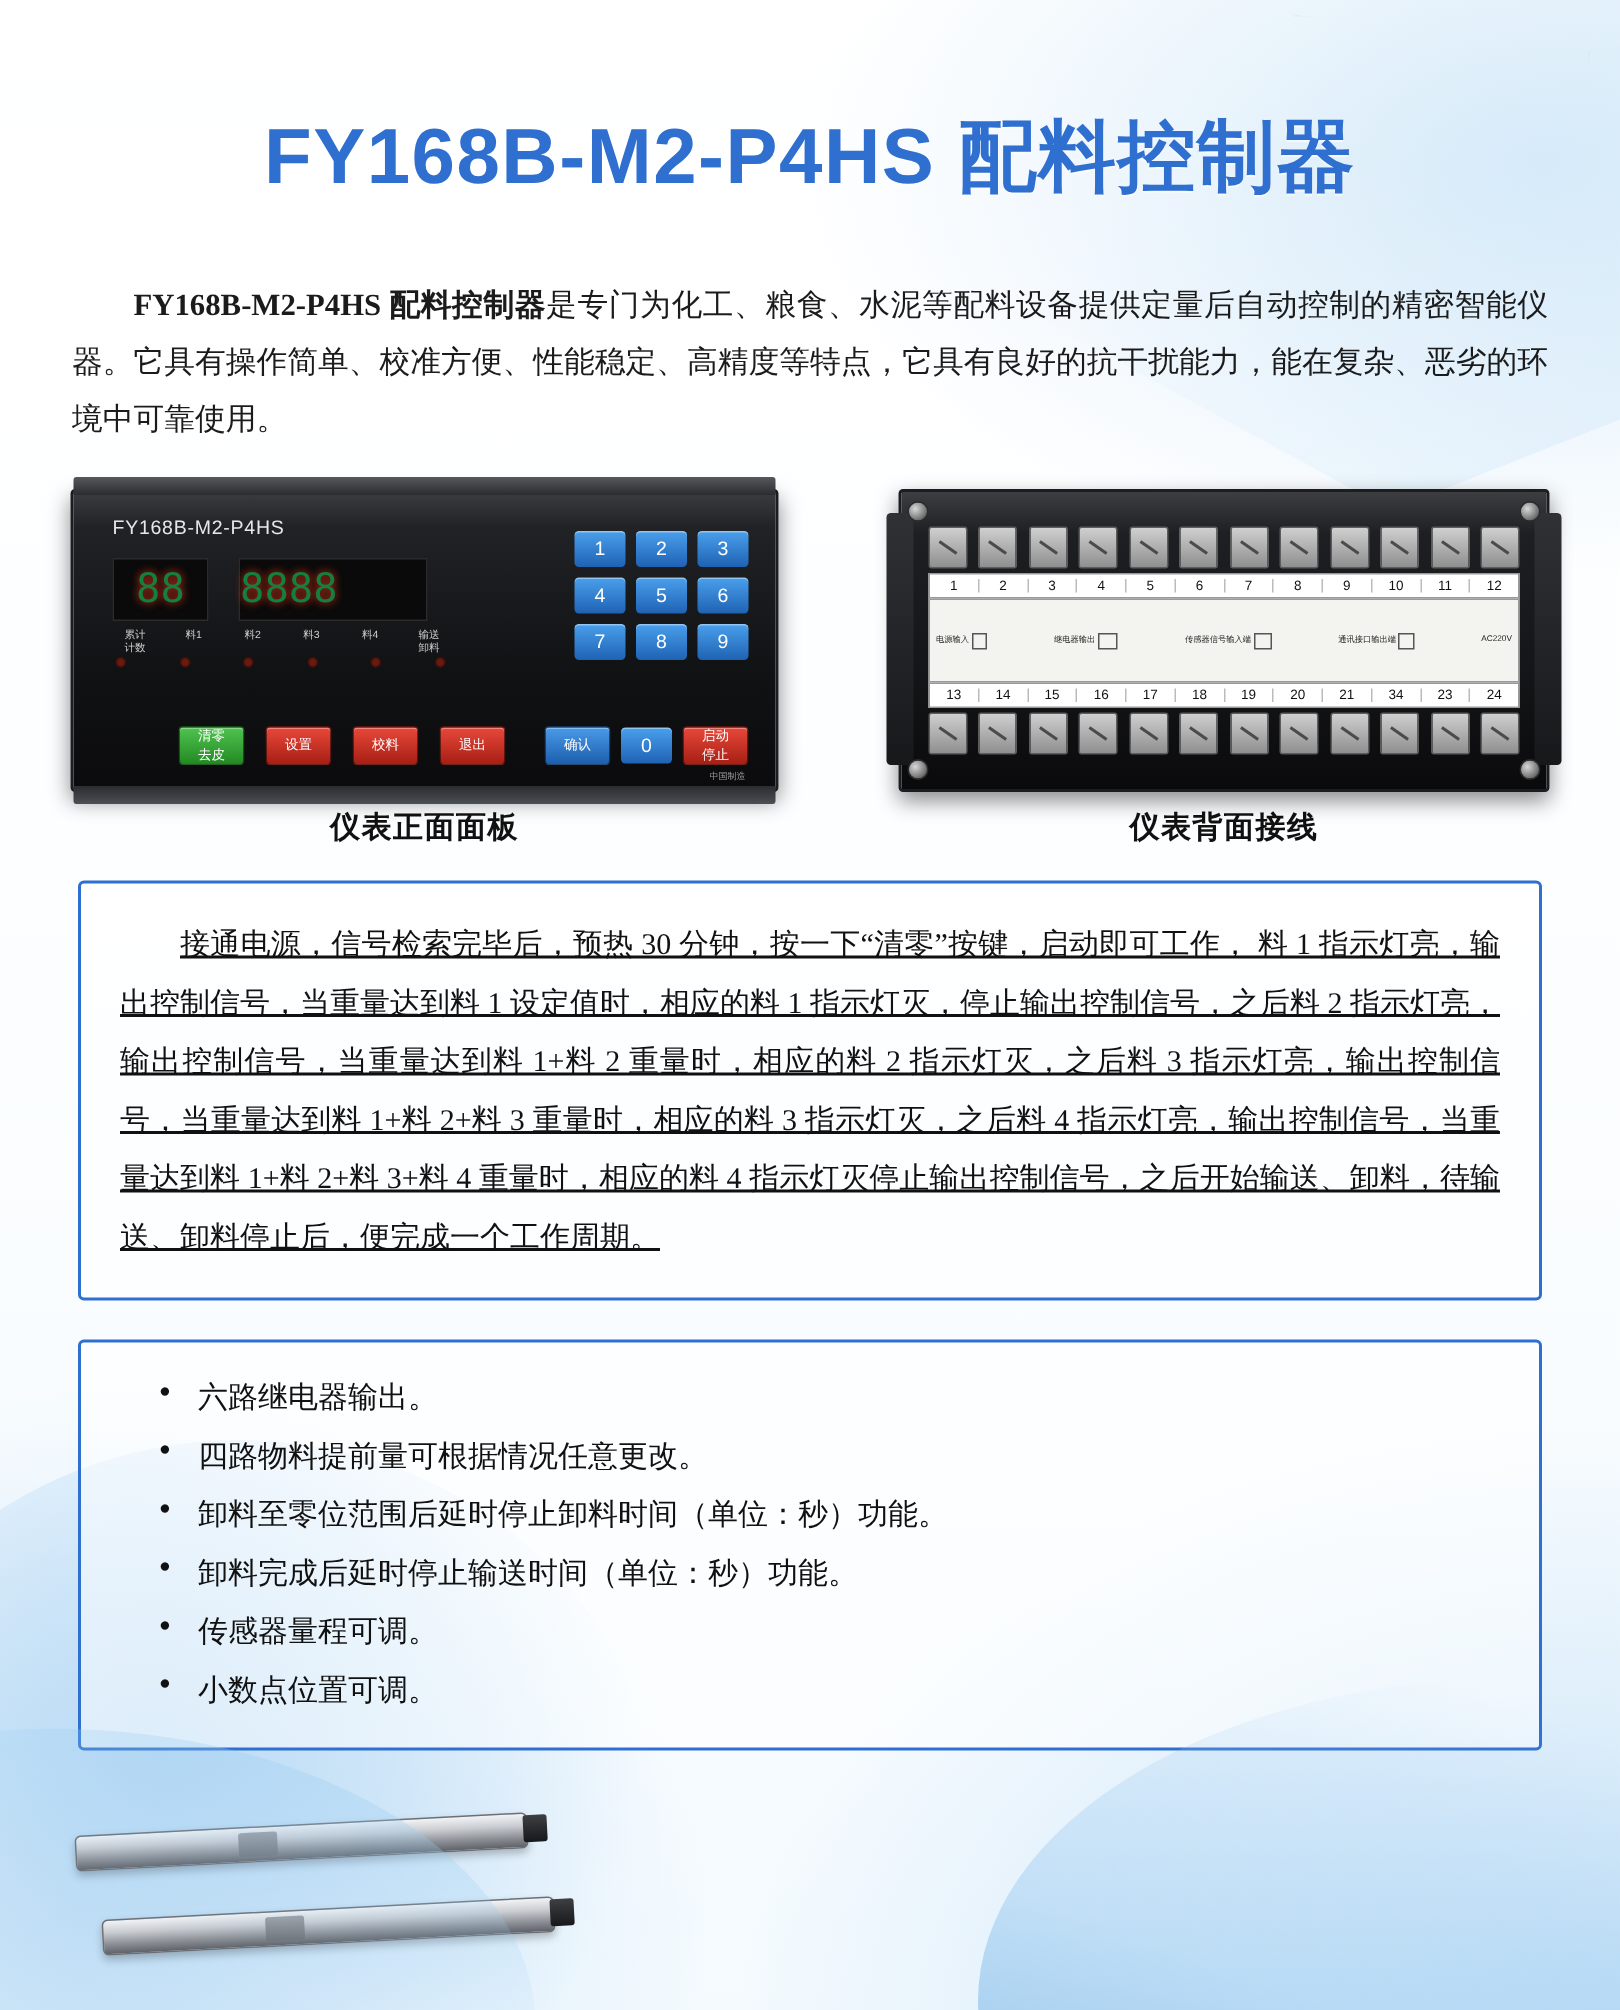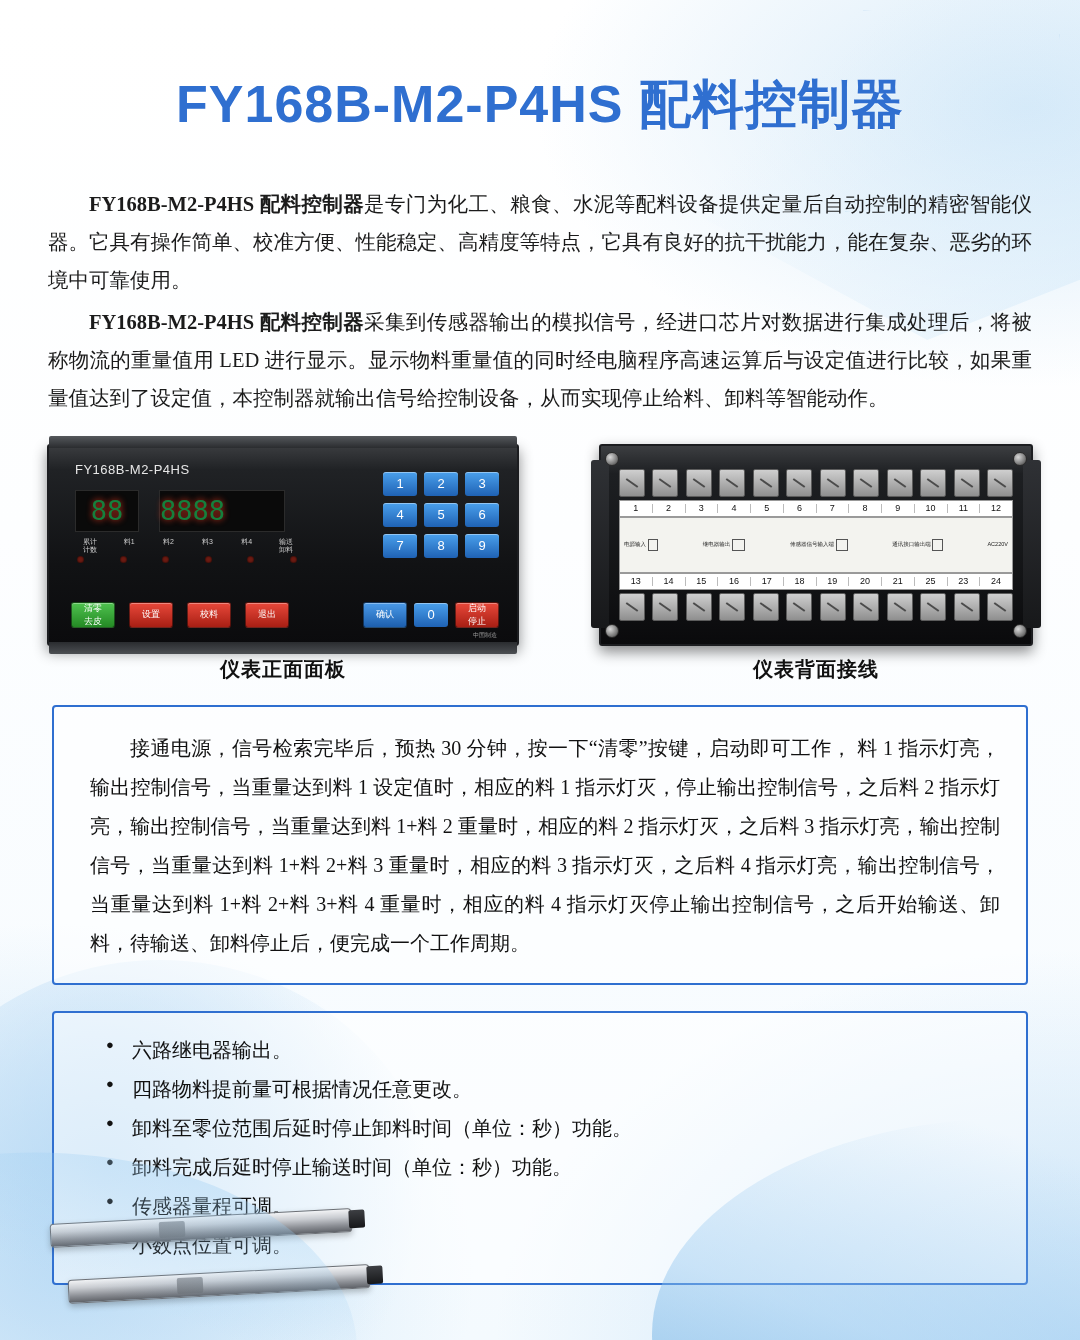--- a/index.html
+++ b/index.html
@@ -209,21 +209,21 @@
   .fbtn {
     width: 42px; height: 24px;
     border-radius: 3px;
     font-size: 9px;
     color: #fff;
     display: flex; align-items: center; justify-content: center;
     font-family: "Liberation Sans", sans-serif;
     border: 1px solid rgba(0,0,0,0.5);
     box-shadow: inset 0 1px 0 rgba(255,255,255,0.35);
   }
-  .fbtn.green { background: linear-gradient(180deg,#4fc24f,#248a24); }
+  .fbtn.green { background: linear-gradient(180deg,#4fc24f,#248a24); margin-left: 48px; }
   .fbtn.red { background: linear-gradient(180deg,#e8483a,#a81f14); }
   .fbtn.blue { background: linear-gradient(180deg,#4a9ae8,#1d5fae); }
 
   .keypad {
     position: absolute;
     right: 18px; top: 26px;
     display: grid;
     grid-template-columns: repeat(3, 34px);
     grid-gap: 7px;
   }
@@ -348,25 +348,26 @@
     display: inline-block;
   }
 
   
   .box {
     position: relative;
     margin: 22px 52px 0 52px;
     border: 2px solid #2f6fd0;
     border-radius: 4px;
     background: rgba(255,255,255,0.55);
-    padding: 22px 26px 20px 36px;
+    padding: 22px 26px 20px 26px;
     font-size: 20px;
     line-height: 1.95;
     color: #111;
     text-align: justify;
+    text-decoration: underline;
   }
   .box p { margin: 0; text-indent: 2em; }
   .features {
     position: relative;
     margin: 26px 52px 0 52px;
     border: 2px solid #2f6fd0;
     border-radius: 4px;
     background: rgba(255,255,255,0.5);
     padding: 18px 26px 18px 26px;
   }
@@ -430,23 +431,20 @@
 <div class="page">
   <div class="deco-tr"></div>
   <div class="deco-tr2"></div>
   <div class="deco-bl"></div>
 
   <div class="title">FY168B-M2-P4HS 配料控制器</div>
 
   <div class="body-copy">
     <p>
       <b>FY168B-M2-P4HS 配料控制器</b><span>是专门为化工、粮食、水泥等配料设备提供定量后自动控制的精密智能仪器。它具有操作简单、校准方便、性能稳定、高精度等特点，它具有良好的抗干扰能力，能在复杂、恶劣的环境中可靠使用。</span>
-    </p>
-    <p>
-      <b>FY168B-M2-P4HS 配料控制器</b><span>采集到传感器输出的模拟信号，经进口芯片对数据进行集成处理后，将被称物流的重量值用 LED 进行显示。显示物料重量值的同时经电脑程序高速运算后与设定值进行比较，如果重量值达到了设定值，本控制器就输出信号给控制设备，从而实现停止给料、卸料等智能动作。</span>
     </p>
   </div>
 
   <div class="devices">
 
     <div class="device-block">
       <div class="front-panel">
         <div class="top-lip"></div>
         <div class="bot-lip"></div>
 
@@ -570,21 +568,21 @@
         <div class="num-strip bottom">
           <span>13</span>
           <span>14</span>
           <span>15</span>
           <span>16</span>
           <span>17</span>
           <span>18</span>
           <span>19</span>
           <span>20</span>
           <span>21</span>
-          <span>25</span>
+          <span>34</span>
           <span>23</span>
           <span>24</span>
         </div>
 
         <div class="term-block bottom">
           <div class="term"></div>
           <div class="term"></div>
           <div class="term"></div>
           <div class="term"></div>
           <div class="term"></div>

